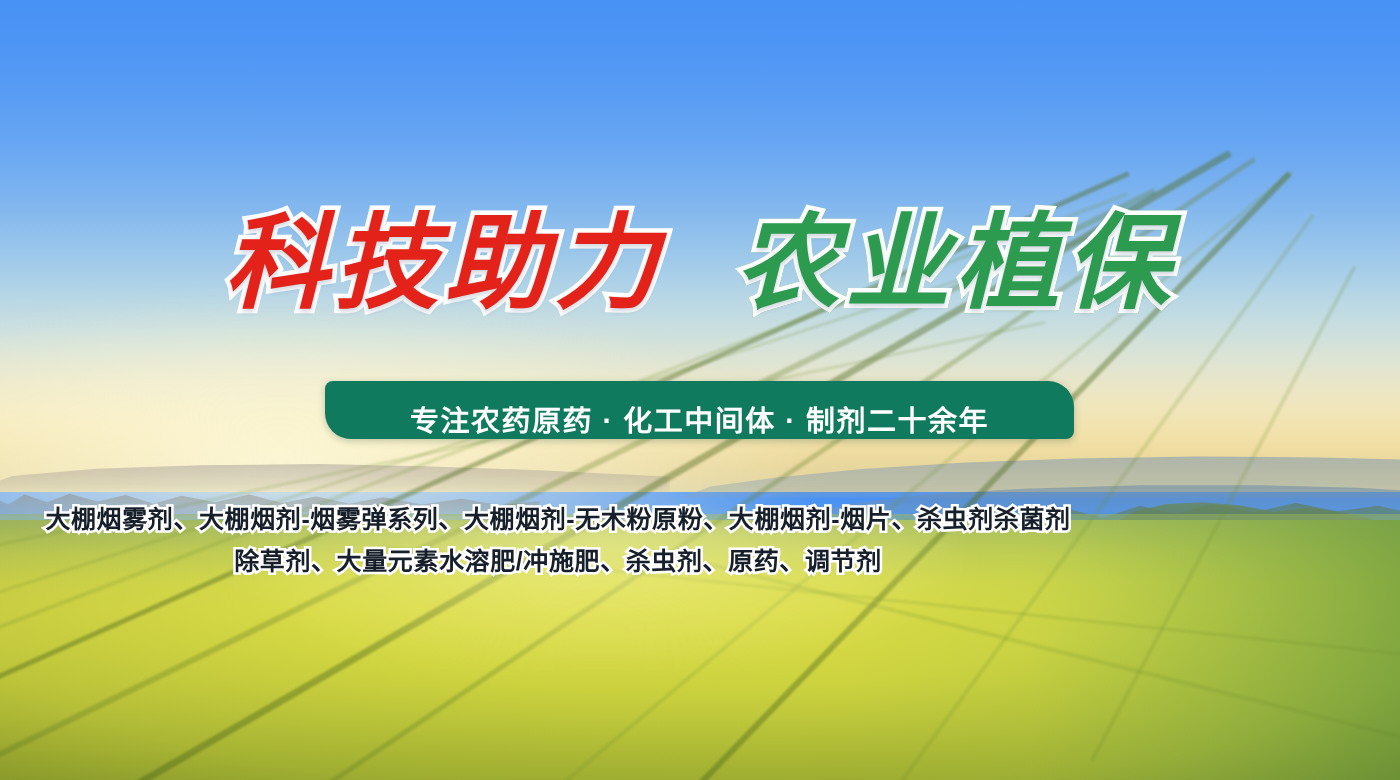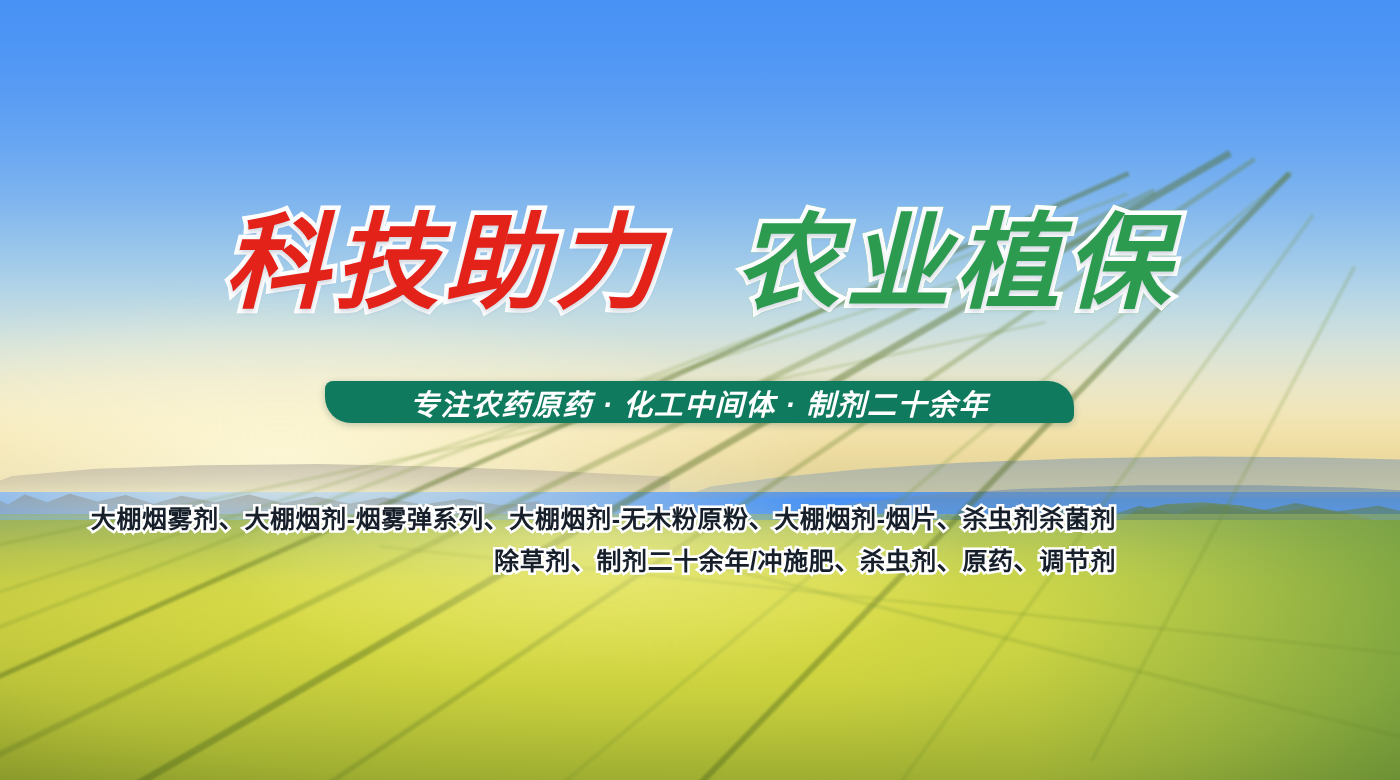--- a/index.html
+++ b/index.html
@@ -178,41 +178,40 @@
     color:#2c9b4f;
     background:linear-gradient(to bottom,#35a85a 0%,#2c9b4f 45%,#198040 100%);
     -webkit-background-clip:text;
     background-clip:text;
     margin-left:45px;
   }
 
   
   .pill {
     position:absolute; left:325px; top:381px;
-    width:749px; height:42px;
+    width:749px; height:58px;
     background:#0f7a5d;
     border-radius:8px 26px 8px 26px;
-    display:flex; align-items:flex-start; justify-content:center;
+    display:flex; align-items:flex-end; justify-content:center;
     box-shadow:0 2px 7px rgba(12,60,48,0.25);
-    font-style:italic;
   }
   .pill-text {
     color:#ffffff;
     font-size:29px;
     font-weight:700;
     letter-spacing:1.5px;
     white-space:nowrap;
     font-family:"Liberation Sans","DejaVu Sans",sans-serif;
   }
 
   
   .products {
     position:absolute; left:0; top:498px;
     width:1116px;
-    text-align:right;
+    text-align:center;
   }
   .prod-line {
     font-size:25px;
     font-weight:700;
     color:#17202a;
     letter-spacing:0.6px;
     line-height:42px;
     white-space:nowrap;
     -webkit-text-stroke:5px #ffffff;
     paint-order:stroke fill;
@@ -259,16 +258,16 @@
     <span class="ttl ttl-red">科技助力</span>
     <span class="ttl ttl-green">农业植保</span>
   </div>
 
   <div class="pill">
     <span class="pill-text">专注农药原药 · 化工中间体 · 制剂二十余年</span>
   </div>
 
   <div class="products">
     <div class="prod-line">大棚烟雾剂、大棚烟剂-烟雾弹系列、大棚烟剂-无木粉原粉、大棚烟剂-烟片、杀虫剂杀菌剂</div>
-    <div class="prod-line">除草剂、制剂二十余年/冲施肥、杀虫剂、原药、调节剂</div>
+    <div class="prod-line">除草剂、大量元素水溶肥/冲施肥、杀虫剂、原药、调节剂</div>
   </div>
 
 </div>
 
 </body></html>

